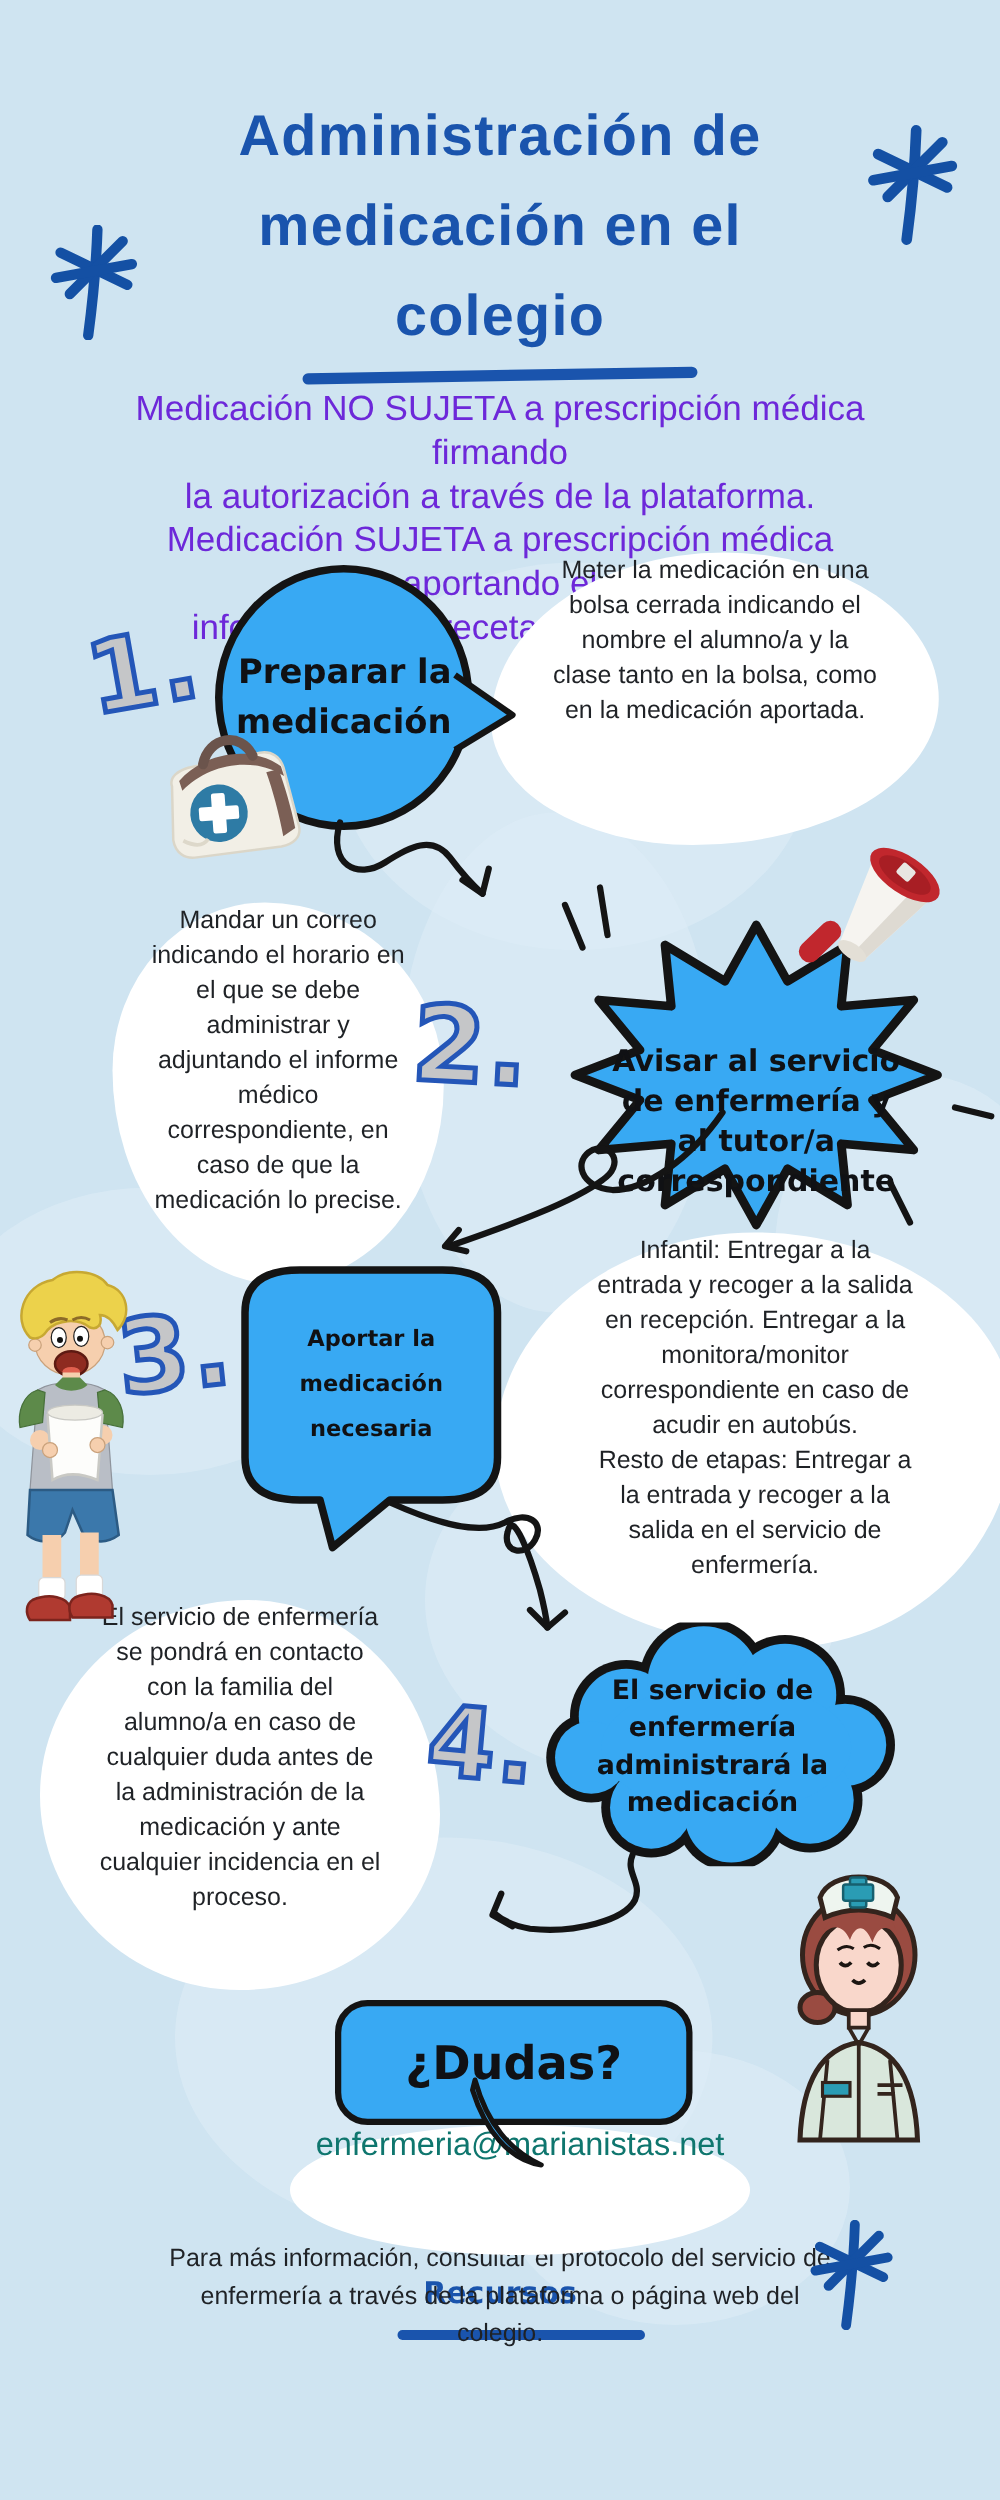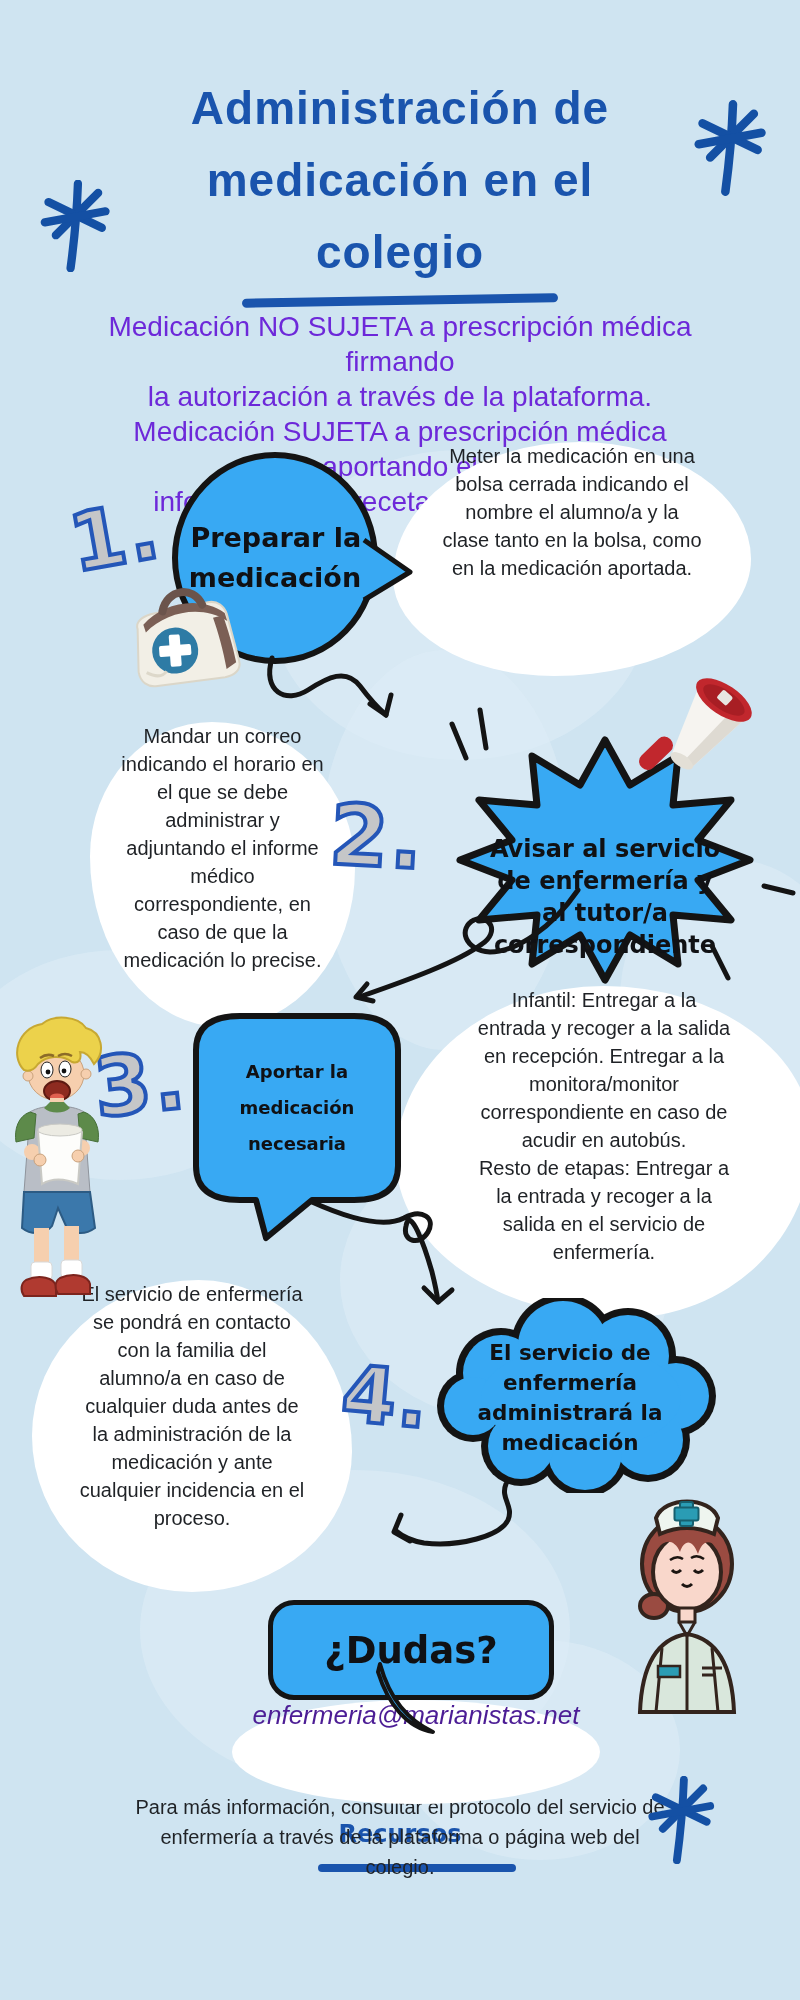--- a/index.html
+++ b/index.html
@@ -49,21 +49,21 @@
   .starburst-text { left:485px; top:812px; width:240px; height:170px; z-index:4; font-size:24px; line-height:32px; text-align:center; }
   .bubble3-text { left:206px; top:1030px; width:182px; height:156px; z-index:6; font-size:18px; line-height:36px; text-align:center; }
   .cloud-text { left:455px; top:1335px; width:230px; height:125px; z-index:4; font-size:21.5px; line-height:30px; text-align:center; }
 
   .dudas {
     left:268px; top:1576px; width:286px; height:100px; z-index:3;
     background:#38a9f3; border:5px solid #141414; border-radius:26px;
     font-size:37px;
     margin-top:24px;
   }
-  .email-pill { left:232px; top:1700px; width:368px; height:104px; border-radius:50%; z-index:3; font-size:26px; color:#4c1d95;font-style:italic; }
+  .email-pill { left:232px; top:1700px; width:368px; height:104px; border-radius:50%; z-index:3; font-size:26px; color:#0f766e; }
 
   .recursos { left:0; right:0; top:1820px; text-align:center; z-index:2;
     font-family:"DejaVu Sans", sans-serif; font-weight:bold; font-size:24px; color:#1a54ad; }
   .recursos-underline { left:318px; top:1864px; width:198px; height:8px; background:#1a54ad; border-radius:5px; z-index:2; }
   .footer { left:90px; width:620px; top:1792px; font-size:20px; line-height:30px; z-index:2; }
 
   .icon-svg { position:absolute; z-index:4; }
   .shape-svg { position:absolute; z-index:3; }
   .overlay { position:absolute; left:0; top:0; z-index:5; pointer-events:none; }
 </style>

